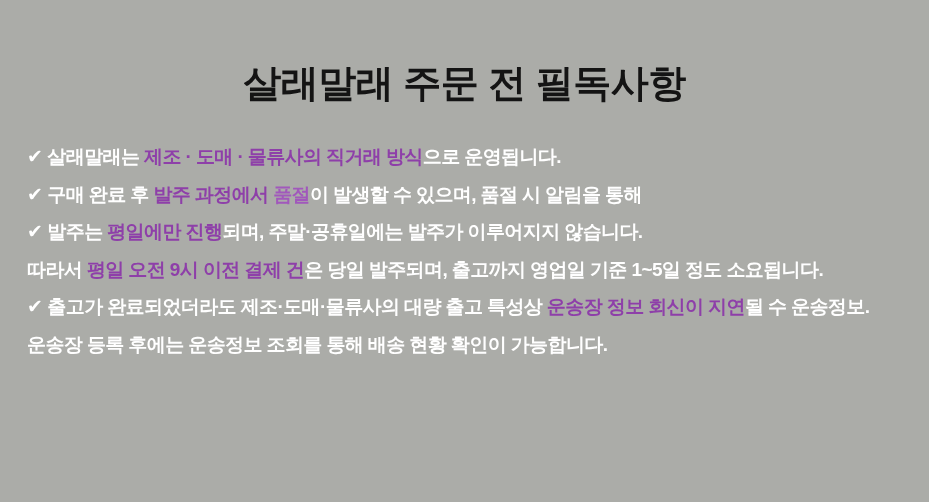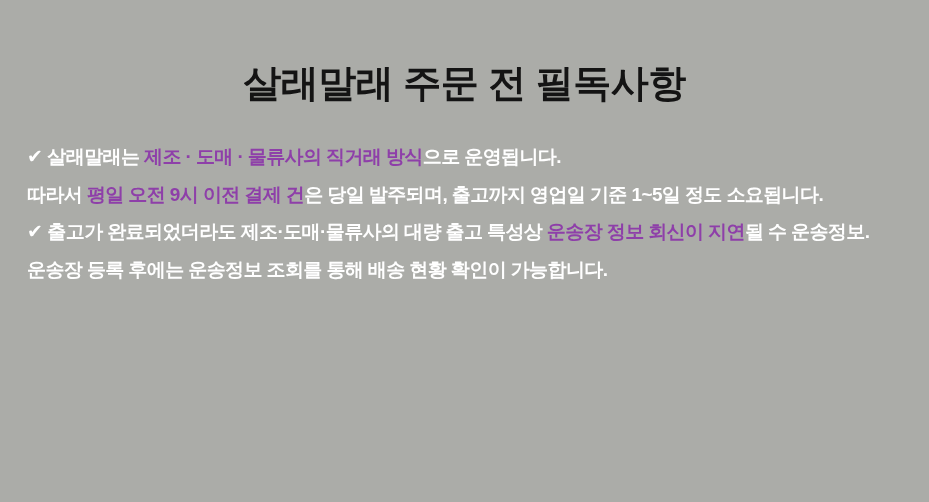--- a/index.html
+++ b/index.html
@@ -76,18 +76,20 @@
 </style>
 </head>
 <body>
 
 <div class="notice-canvas">
 
   <div class="notice-title">살래말래 주문 전 필독사항</div>
 
   <div class="notice-body">
       <div class="notice-line"><span class="check-icon">✔</span><span class="seg ">살래말래는 </span><span class="seg hl">제조 · 도매 · 물류사의 직거래 방식</span><span class="seg ">으로 운영됩니다.</span></div>
+      <div class="notice-line"><span class="check-icon">✔</span><span class="seg ">구매 완료 후 </span><span class="seg hl">발주 과정에서 </span><span class="seg hl-soft">품절</span><span class="seg ">이 발생할 수 있으며, 품절 시 알림을 통해</span></div>
+      <div class="notice-line"><span class="check-icon">✔</span><span class="seg ">발주는 </span><span class="seg hl">평일에만 진행</span><span class="seg ">되며, 주말·공휴일에는 발주가 이루어지지 않습니다.</span></div>
       <div class="notice-line"><span class="seg ">따라서 </span><span class="seg hl">평일 오전 9시 이전 결제 건</span><span class="seg ">은 당일 발주되며, 출고까지 영업일 기준 1~5일 정도 소요됩니다.</span></div>
       <div class="notice-line"><span class="check-icon">✔</span><span class="seg ">출고가 완료되었더라도 제조·도매·물류사의 대량 출고 특성상 </span><span class="seg hl">운송장 정보 회신이 지연</span><span class="seg ">될 수 운송정보.</span></div>
       <div class="notice-line"><span class="seg ">운송장 등록 후에는 운송정보 조회를 통해 배송 현황 확인이 가능합니다.</span></div>
     </div>
 
 </div>
 
 </body></html>

